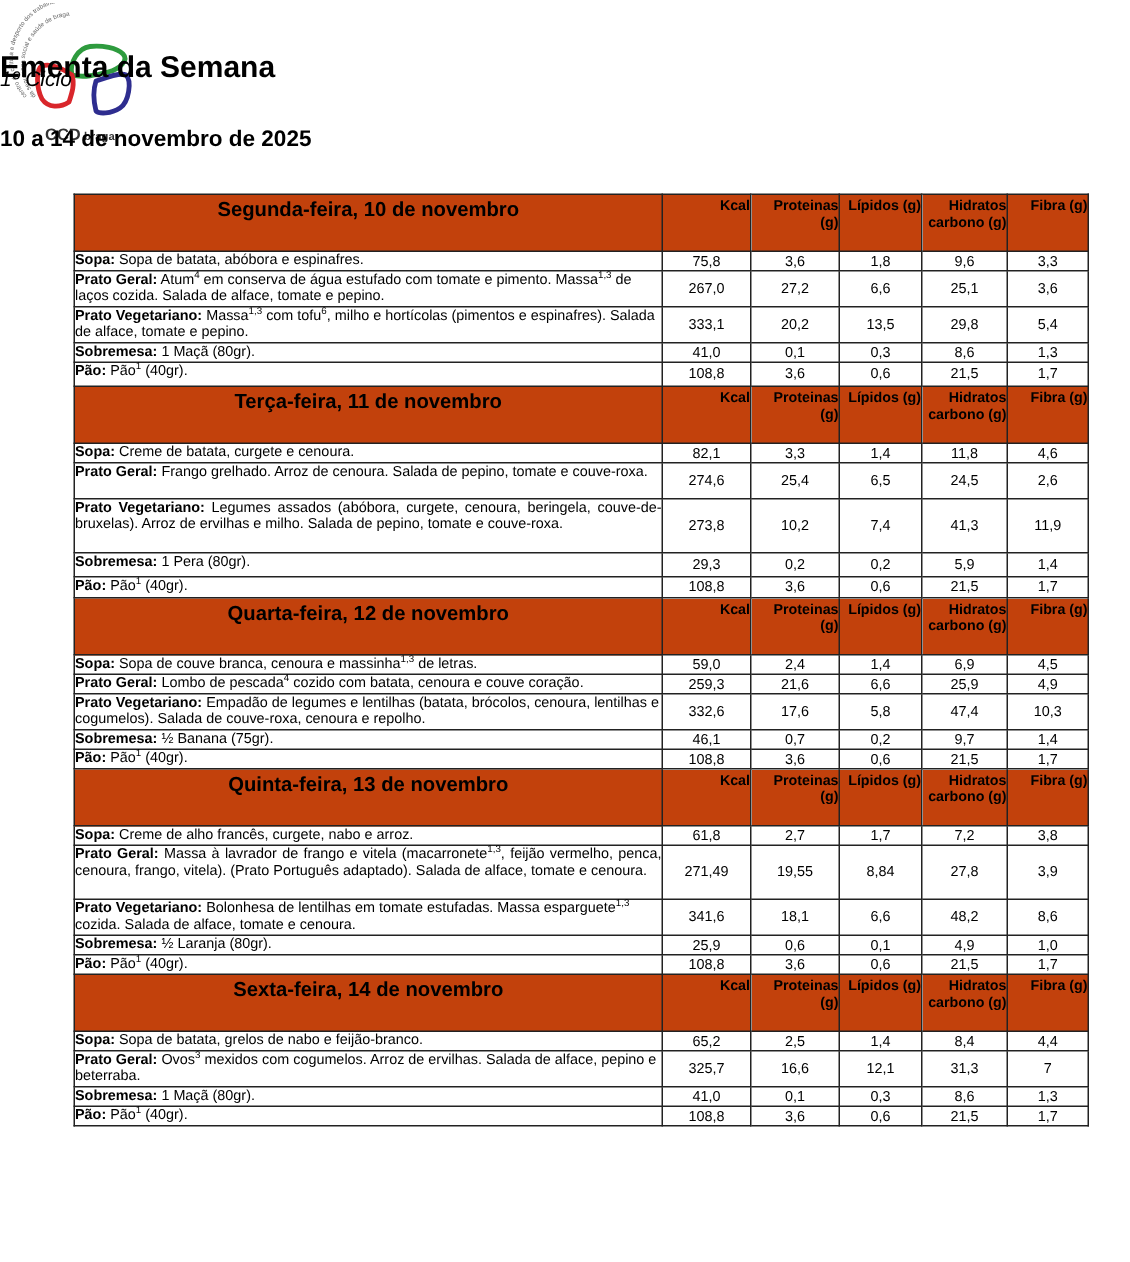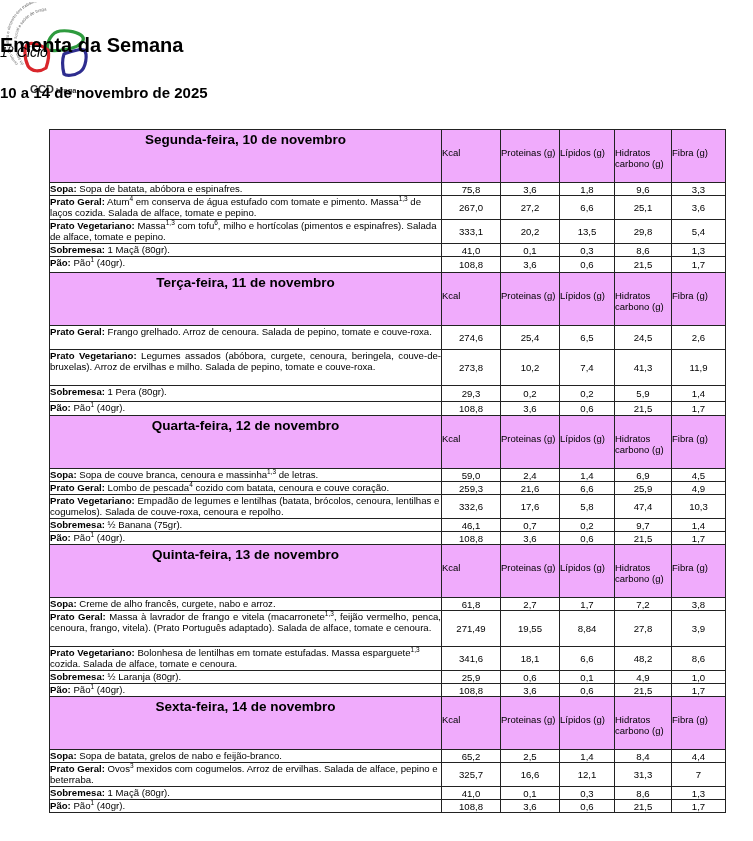--- a/index.html
+++ b/index.html
@@ -19,26 +19,26 @@
       font-size: 9.6px; line-height: 11px;
     }
     table.menu td, table.menu th { border: 1px solid #222; padding: 0; }
     col.c-desc { width: 392px; }
     col.c-kcal { width: 59px; }
     col.c-prot { width: 59px; }
     col.c-lip { width: 55px; }
     col.c-hid { width: 57px; }
     col.c-fib { width: 54px; }
 
-    tr.dayhead th { background: #f0abfc; height: 34px; vertical-align: top; }
+    tr.dayhead th { background: #c2410c; height: 34px; vertical-align: top; }
     tr.dayhead th.dayname {
       font-size: 13.5px; font-weight: bold; text-align: center; padding-top: 3px; line-height: 14px;
     }
     tr.dayhead th.nut {
-      font-size: 9.5px; font-weight: normal; text-align: left; line-height: 10.5px; padding-top: 18px;
+      font-size: 9.5px; font-weight: bold; text-align: right; line-height: 10.5px; padding-top: 3px;
       overflow: hidden;
     }
     td.desc { padding: 2px 4px 2px 4px; text-align: left; vertical-align: top; }
     td.desc.just { text-align: justify; }
     td.num { text-align: center; vertical-align: middle; }
     b.lbl { font-weight: bold; }
     sup { font-size: 6.5px; line-height: 0; vertical-align: 4px; }
     .note { position: absolute; left: 49px; top: 845px; font-size: 9.6px; }
   </style>
 </head>
@@ -127,20 +127,28 @@
         <td class="num">1,7</td>
       </tr>
       <tr class="dayhead">
         <th class="dayname">Terça-feira, 11 de novembro</th>
         <th class="nut">Kcal</th>
         <th class="nut">Proteinas (g)</th>
         <th class="nut">Lípidos (g)</th>
         <th class="nut">Hidratos carbono (g)</th>
         <th class="nut">Fibra (g)</th>
       </tr>
+      <tr style="height: 13px;">
+        <td class="desc"><b class="lbl">Sopa:</b><span> Creme de batata, curgete e cenoura.</span></td>
+        <td class="num">82,1</td>
+        <td class="num">3,3</td>
+        <td class="num">1,4</td>
+        <td class="num">11,8</td>
+        <td class="num">4,6</td>
+      </tr>
       <tr style="height: 24px;">
         <td class="desc just"><b class="lbl">Prato Geral:</b><span> Frango grelhado. Arroz de cenoura. Salada de pepino, tomate e couve-roxa.</span></td>
         <td class="num">274,6</td>
         <td class="num">25,4</td>
         <td class="num">6,5</td>
         <td class="num">24,5</td>
         <td class="num">2,6</td>
       </tr>
       <tr style="height: 36px;">
         <td class="desc just"><b class="lbl">Prato Vegetariano:</b><span> Legumes assados (abóbora, curgete, cenoura, beringela, couve-de-bruxelas). Arroz de ervilhas e milho. Salada de pepino, tomate e couve-roxa.</span></td>

